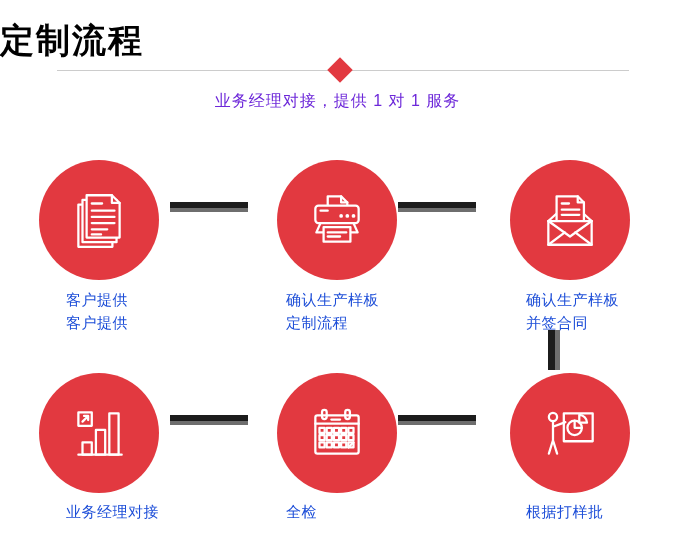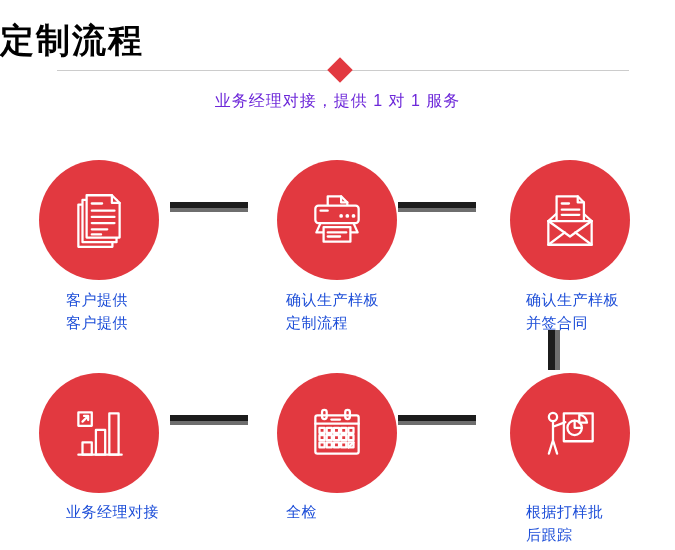--- a/index.html
+++ b/index.html
@@ -180,16 +180,15 @@
     <div>并签合同</div>
   </div>
   <div class="step-label l1 lr2">
     <div>业务经理对接</div>
   </div>
   <div class="step-label l2 lr2">
     <div>全检</div>
   </div>
   <div class="step-label l3 lr2">
     <div>根据打样批</div>
-    <div>后跟踪</div>
   </div>
 
 </div>
 
 </body></html>

